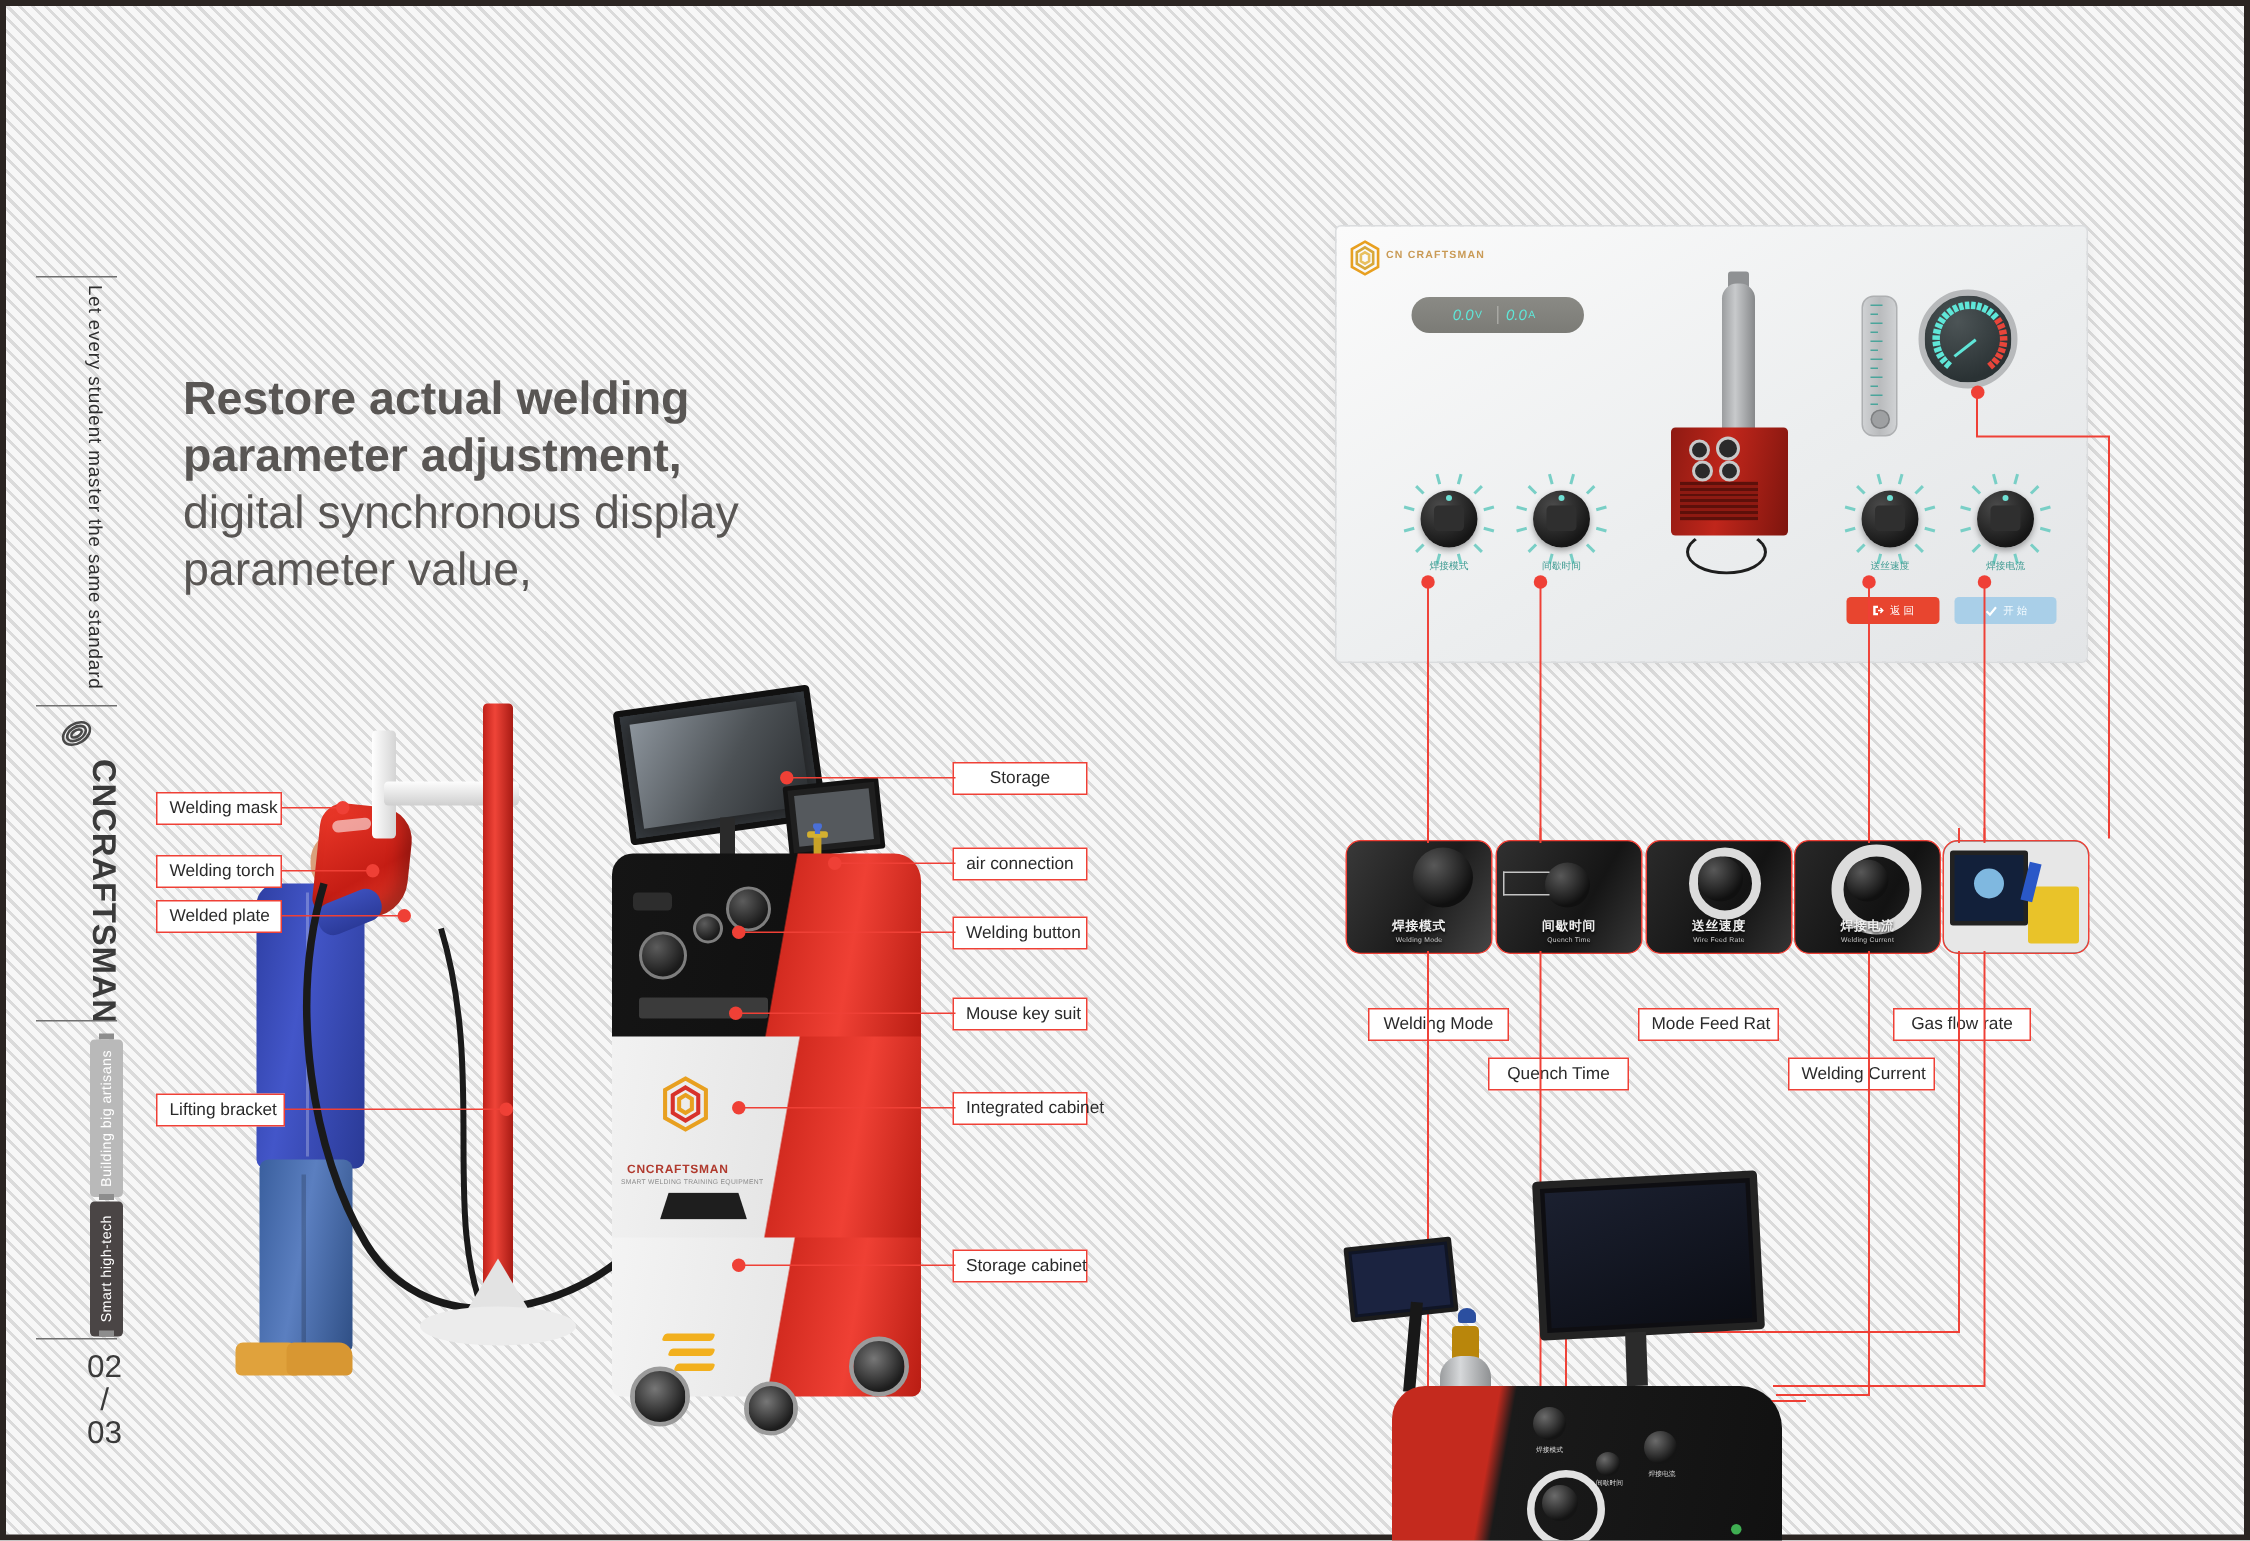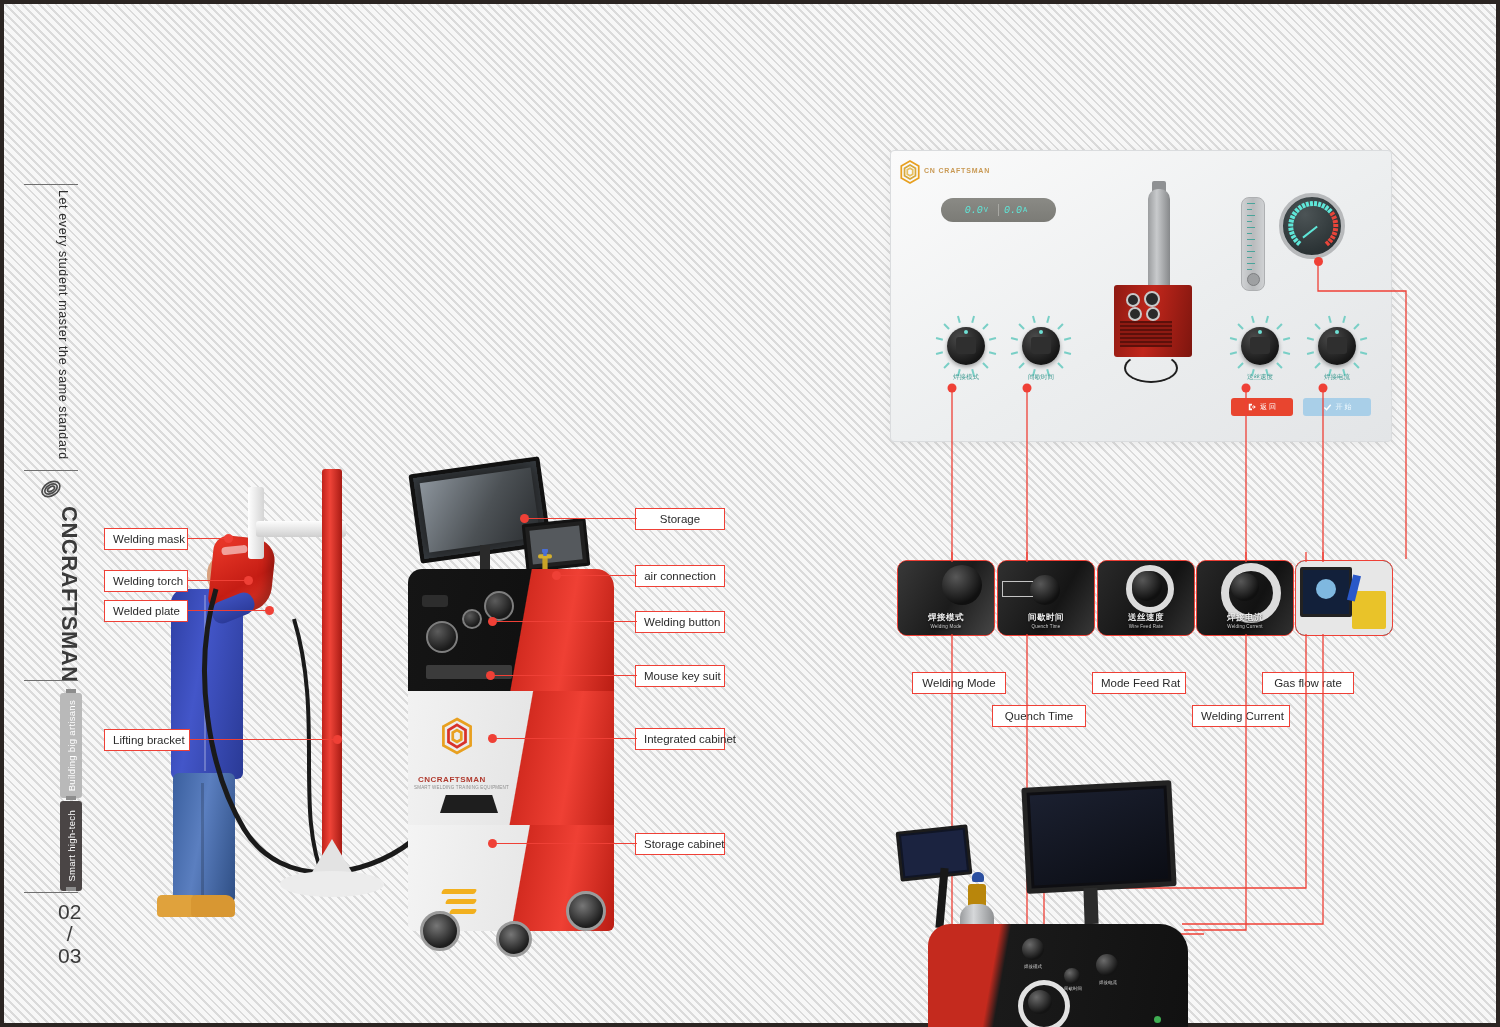--- a/index.html
+++ b/index.html
@@ -180,21 +180,21 @@
     border:1px solid #dadcde;border-radius:4px;
     box-shadow:0 2px 10px rgba(0,0,0,.06);
     overflow:hidden;
   }
   #uiLogo{position:absolute;left:8px;top:9px;width:22px;height:24px;}
   #uiLogoTxt{position:absolute;left:33px;top:16px;font-size:7px;color:#c99a55;letter-spacing:.8px;font-weight:bold;}
   #readout{
     position:absolute;left:50px;top:47px;width:115px;height:24px;
     background:linear-gradient(180deg,#8a8a85,#7b7b76);
     border-radius:12px;display:flex;align-items:center;justify-content:center;
-    color:#5fe6d8;font-size:10px;font-style:italic;font-family:Liberation Mono, monospace;
+    color:#5fe6d8;font-size:10px;font-style:italic;
   }
   #readout .val{margin:0 1px;}
   #readout .unit{font-size:7px;vertical-align:super;font-style:normal;margin-right:6px;}
   #readout .sep{width:1px;height:12px;background:#a8a8a3;margin:0 4px;}
 
   .knob{
     position:absolute;width:38px;height:38px;border-radius:50%;
     background:radial-gradient(circle at 35% 28%,#4b4b4b,#161616 72%);
     box-shadow:0 2px 4px rgba(0,0,0,.35);
   }
@@ -308,20 +308,26 @@
     <div class="pill-cap" style="top:879px;"></div>
     <div class="side-rule" style="top:884px;"></div>
 
     <div id="pageNo">
       <div>02</div>
       <div>/</div>
       <div>03</div>
     </div>
   </div>
 
+  <div id="sub">
+    <span class="b">Restore actual welding</span>
+    <span class="b">parameter adjustment,</span>
+    <span class="n">digital synchronous display</span>
+    <span class="n">parameter value,</span>
+  </div>
 
   <div id="photoLeft">
 
     <div id="worker">
       <div class="coat"></div>
       <div class="head"></div>
       <div class="hood"></div>
       <div class="arm"></div>
       <div class="legs"></div>
       <div class="boot" id="bootA"></div>

